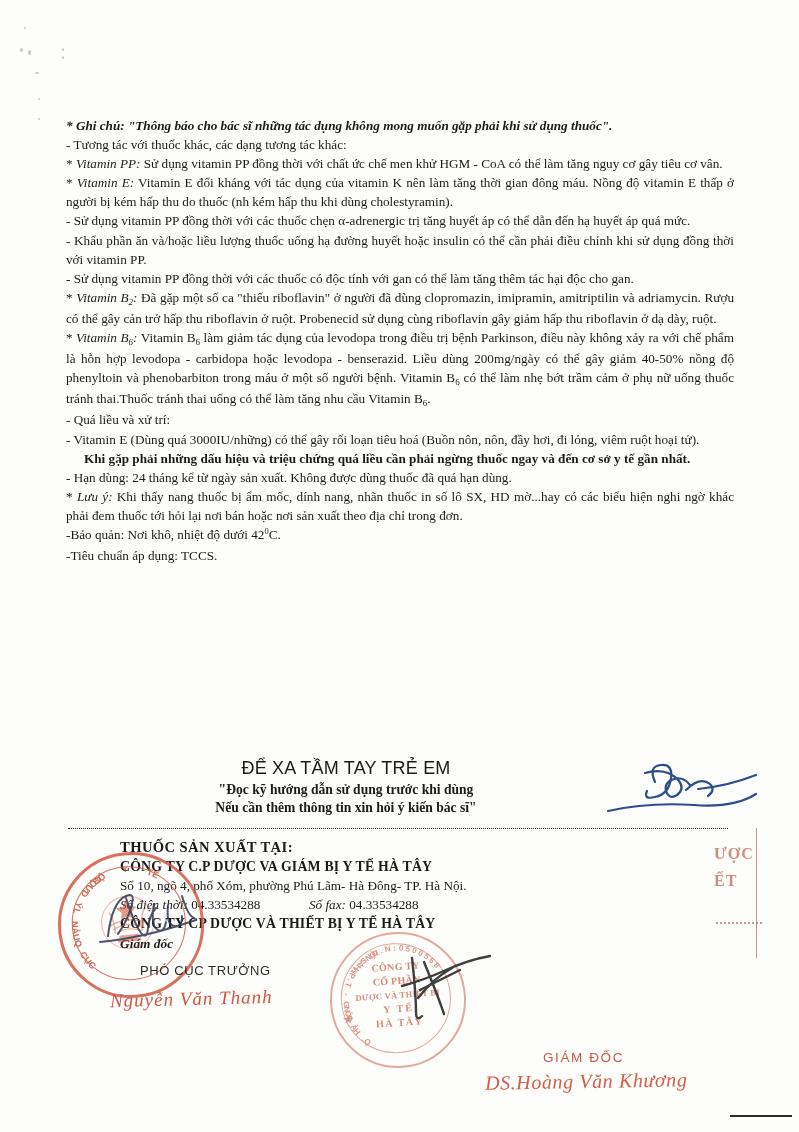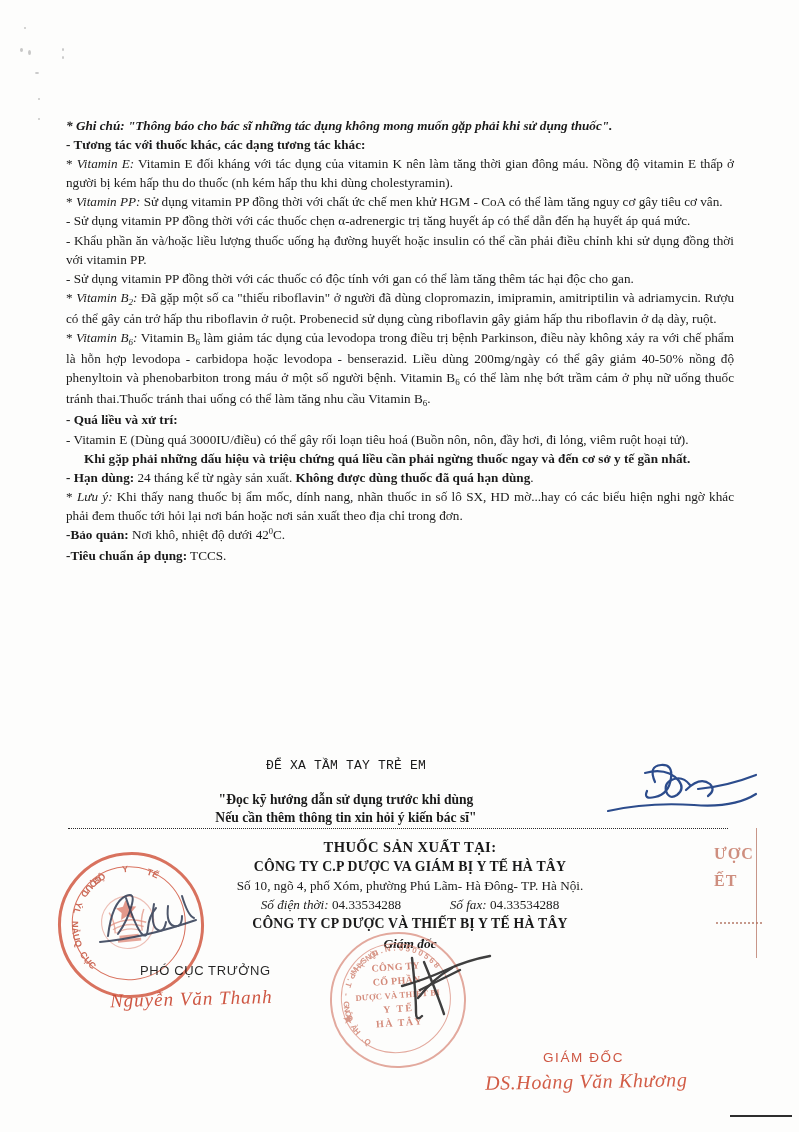--- a/index.html
+++ b/index.html
@@ -39,21 +39,21 @@
     width: 668px;
     font-size: 13.2px;
     line-height: 19.1px;
     text-align: justify;
     text-justify: inter-word;
   }
   #text-body p {
     margin: 0;
   }
   .it { font-style: italic; }
-  .bd { font-weight: bold; }
+  .bd { font-weight: normal; }
   .bdit { font-weight: bold; font-style: italic; }
   .indent { text-indent: 18px; font-weight: bold; }
   sub {
     font-size: 9px;
     vertical-align: baseline;
     position: relative;
     top: 3px;
   }
   sup {
     font-size: 8.5px;
@@ -64,24 +64,24 @@
 
   
   #warning-block {
     position: absolute;
     left: 66px;
     top: 758px;
     width: 560px;
     text-align: center;
   }
   #warn-line-1 {
-    font-family: Liberation Mono, monospace;
-    font-size: 13px;
+    font-family: Liberation Sans, sans-serif;
+    font-size: 18px;
     letter-spacing: .2px;
-    margin-bottom: 18px;
+    margin-bottom: 2px;
   }
   .warn-quote {
     font-weight: bold;
     font-size: 13.6px;
     line-height: 18px;
   }
 
   
   #divider {
     position: absolute;
@@ -91,21 +91,21 @@
     height: 0;
     border-top: 1.6px dotted #2a2a2a;
   }
 
   
   #maker-block {
     position: absolute;
     left: 120px;
     top: 838px;
     width: 580px;
-    text-align: center;
+    text-align: left;
     line-height: 19px;
   }
   #maker-title {
     font-weight: bold;
     font-size: 14.6px;
     letter-spacing: .4px;
   }
   #maker-name {
     font-weight: bold;
     font-size: 13.8px;
@@ -325,29 +325,29 @@
   <div class="speck" style="left:28px;top:50px;width:3px;height:5px;"></div>
   <div class="speck" style="left:62px;top:48px;width:2px;height:3px;"></div>
   <div class="speck" style="left:62px;top:56px;width:2px;height:3px;"></div>
   <div class="speck" style="left:35px;top:72px;width:4px;height:2px;"></div>
   <div class="speck" style="left:38px;top:98px;width:2px;height:2px;"></div>
   <div class="speck" style="left:38px;top:118px;width:2px;height:2px;"></div>
 
   <div id="text-body">
       <p><span class="bdit">* Ghi chú: "Thông báo cho bác sĩ những tác dụng không mong muốn gặp phải khi sử dụng thuốc".</span></p>
       <p><span class="bd">- Tương tác với thuốc khác, các dạng tương tác khác:</span></p>
+      <p><span>* </span><span class="it">Vitamin PP:</span><span> Sử dụng vitamin PP đồng thời với chất ức chế men khử HGM - CoA có thể làm tăng nguy cơ gây tiêu cơ vân.</span></p>
       <p><span>* </span><span class="it">Vitamin E:</span><span> Vitamin E đối kháng với tác dụng của vitamin K nên làm tăng thời gian đông máu. Nồng độ vitamin E thấp ở người bị kém hấp thu do thuốc (nh kém hấp thu khi dùng cholestyramin).</span></p>
-      <p><span>* </span><span class="it">Vitamin PP:</span><span> Sử dụng vitamin PP đồng thời với chất ức chế men khử HGM - CoA có thể làm tăng nguy cơ gây tiêu cơ vân.</span></p>
       <p><span>- Sử dụng vitamin PP đồng thời với các thuốc chẹn α-adrenergic trị tăng huyết áp có thể dẫn đến hạ huyết áp quá mức.</span></p>
       <p><span>- Khẩu phần ăn và/hoặc liều lượng thuốc uống hạ đường huyết hoặc insulin có thể cần phải điều chỉnh khi sử dụng đồng thời với vitamin PP.</span></p>
       <p><span>- Sử dụng vitamin PP đồng thời với các thuốc có độc tính với gan có thể làm tăng thêm tác hại độc cho gan.</span></p>
       <p><span>* </span><span class="it">Vitamin B</span><sub class="it">2</sub><span class="it">: </span><span>Đã gặp một số ca "thiếu riboflavin" ở người đã dùng clopromazin, imipramin, amitriptilin và adriamycin. Rượu có thể gây cản trở hấp thu riboflavin ở ruột. Probenecid sử dụng cùng riboflavin gây giảm hấp thu riboflavin ở dạ dày, ruột.</span></p>
       <p><span>* </span><span class="it">Vitamin B</span><sub class="it">6</sub><span class="it">: </span><span>Vitamin B</span><sub>6</sub><span> làm giảm tác dụng của levodopa trong điều trị bệnh Parkinson, điều này không xảy ra với chế phẩm là hỗn hợp levodopa - carbidopa hoặc levodopa - benserazid. Liều dùng 200mg/ngày có thể gây giảm 40-50% nồng độ phenyltoin và phenobarbiton trong máu ở một số người bệnh. Vitamin B</span><sub>6</sub><span> có thể làm nhẹ bớt trầm cảm ở phụ nữ uống thuốc tránh thai.Thuốc tránh thai uống có thể làm tăng nhu cầu Vitamin B</span><sub>6</sub><span>.</span></p>
       <p><span class="bd">- Quá liều và xử trí:</span></p>
-      <p><span>- Vitamin E (Dùng quá 3000IU/điều) có thể gây rối loạn tiêu hoá (Buồn nôn, nôn, đầy hơi, đi lỏng, viêm ruột hoại tử).</span></p>
+      <p><span>- Vitamin E (Dùng quá 3000IU/những) có thể gây rối loạn tiêu hoá (Buồn nôn, nôn, đầy hơi, đi lỏng, viêm ruột hoại tử).</span></p>
       <p class="indent"><span>Khi gặp phải những dấu hiệu và triệu chứng quá liều cần phải ngừng thuốc ngay và đến cơ sở y tế gần nhất.</span></p>
       <p><span class="bd">- Hạn dùng:</span><span> 24 tháng kể từ ngày sản xuất. </span><span class="bd">Không được dùng thuốc đã quá hạn dùng</span><span>.</span></p>
       <p><span>* </span><span class="it">Lưu ý:</span><span> Khi thấy nang  thuốc bị ẩm mốc, dính nang, nhãn thuốc in số lô SX, HD mờ...hay có các biểu hiện nghi ngờ khác phải đem thuốc tới hỏi lại nơi bán hoặc nơi sản xuất theo địa chỉ trong đơn.</span></p>
       <p><span class="bd">-Bảo quản:</span><span> Nơi khô, nhiệt độ dưới 42</span><sup>0</sup><span>C.</span></p>
       <p><span class="bd">-Tiêu chuẩn áp dụng:</span><span> TCCS.</span></p>
     </div>
 
   <div id="warning-block">
     <div id="warn-line-1">ĐỂ XA TẦM TAY TRẺ EM</div>
     <div class="warn-quote">"Đọc kỹ hướng dẫn  sử dụng trước khi dùng</div>

